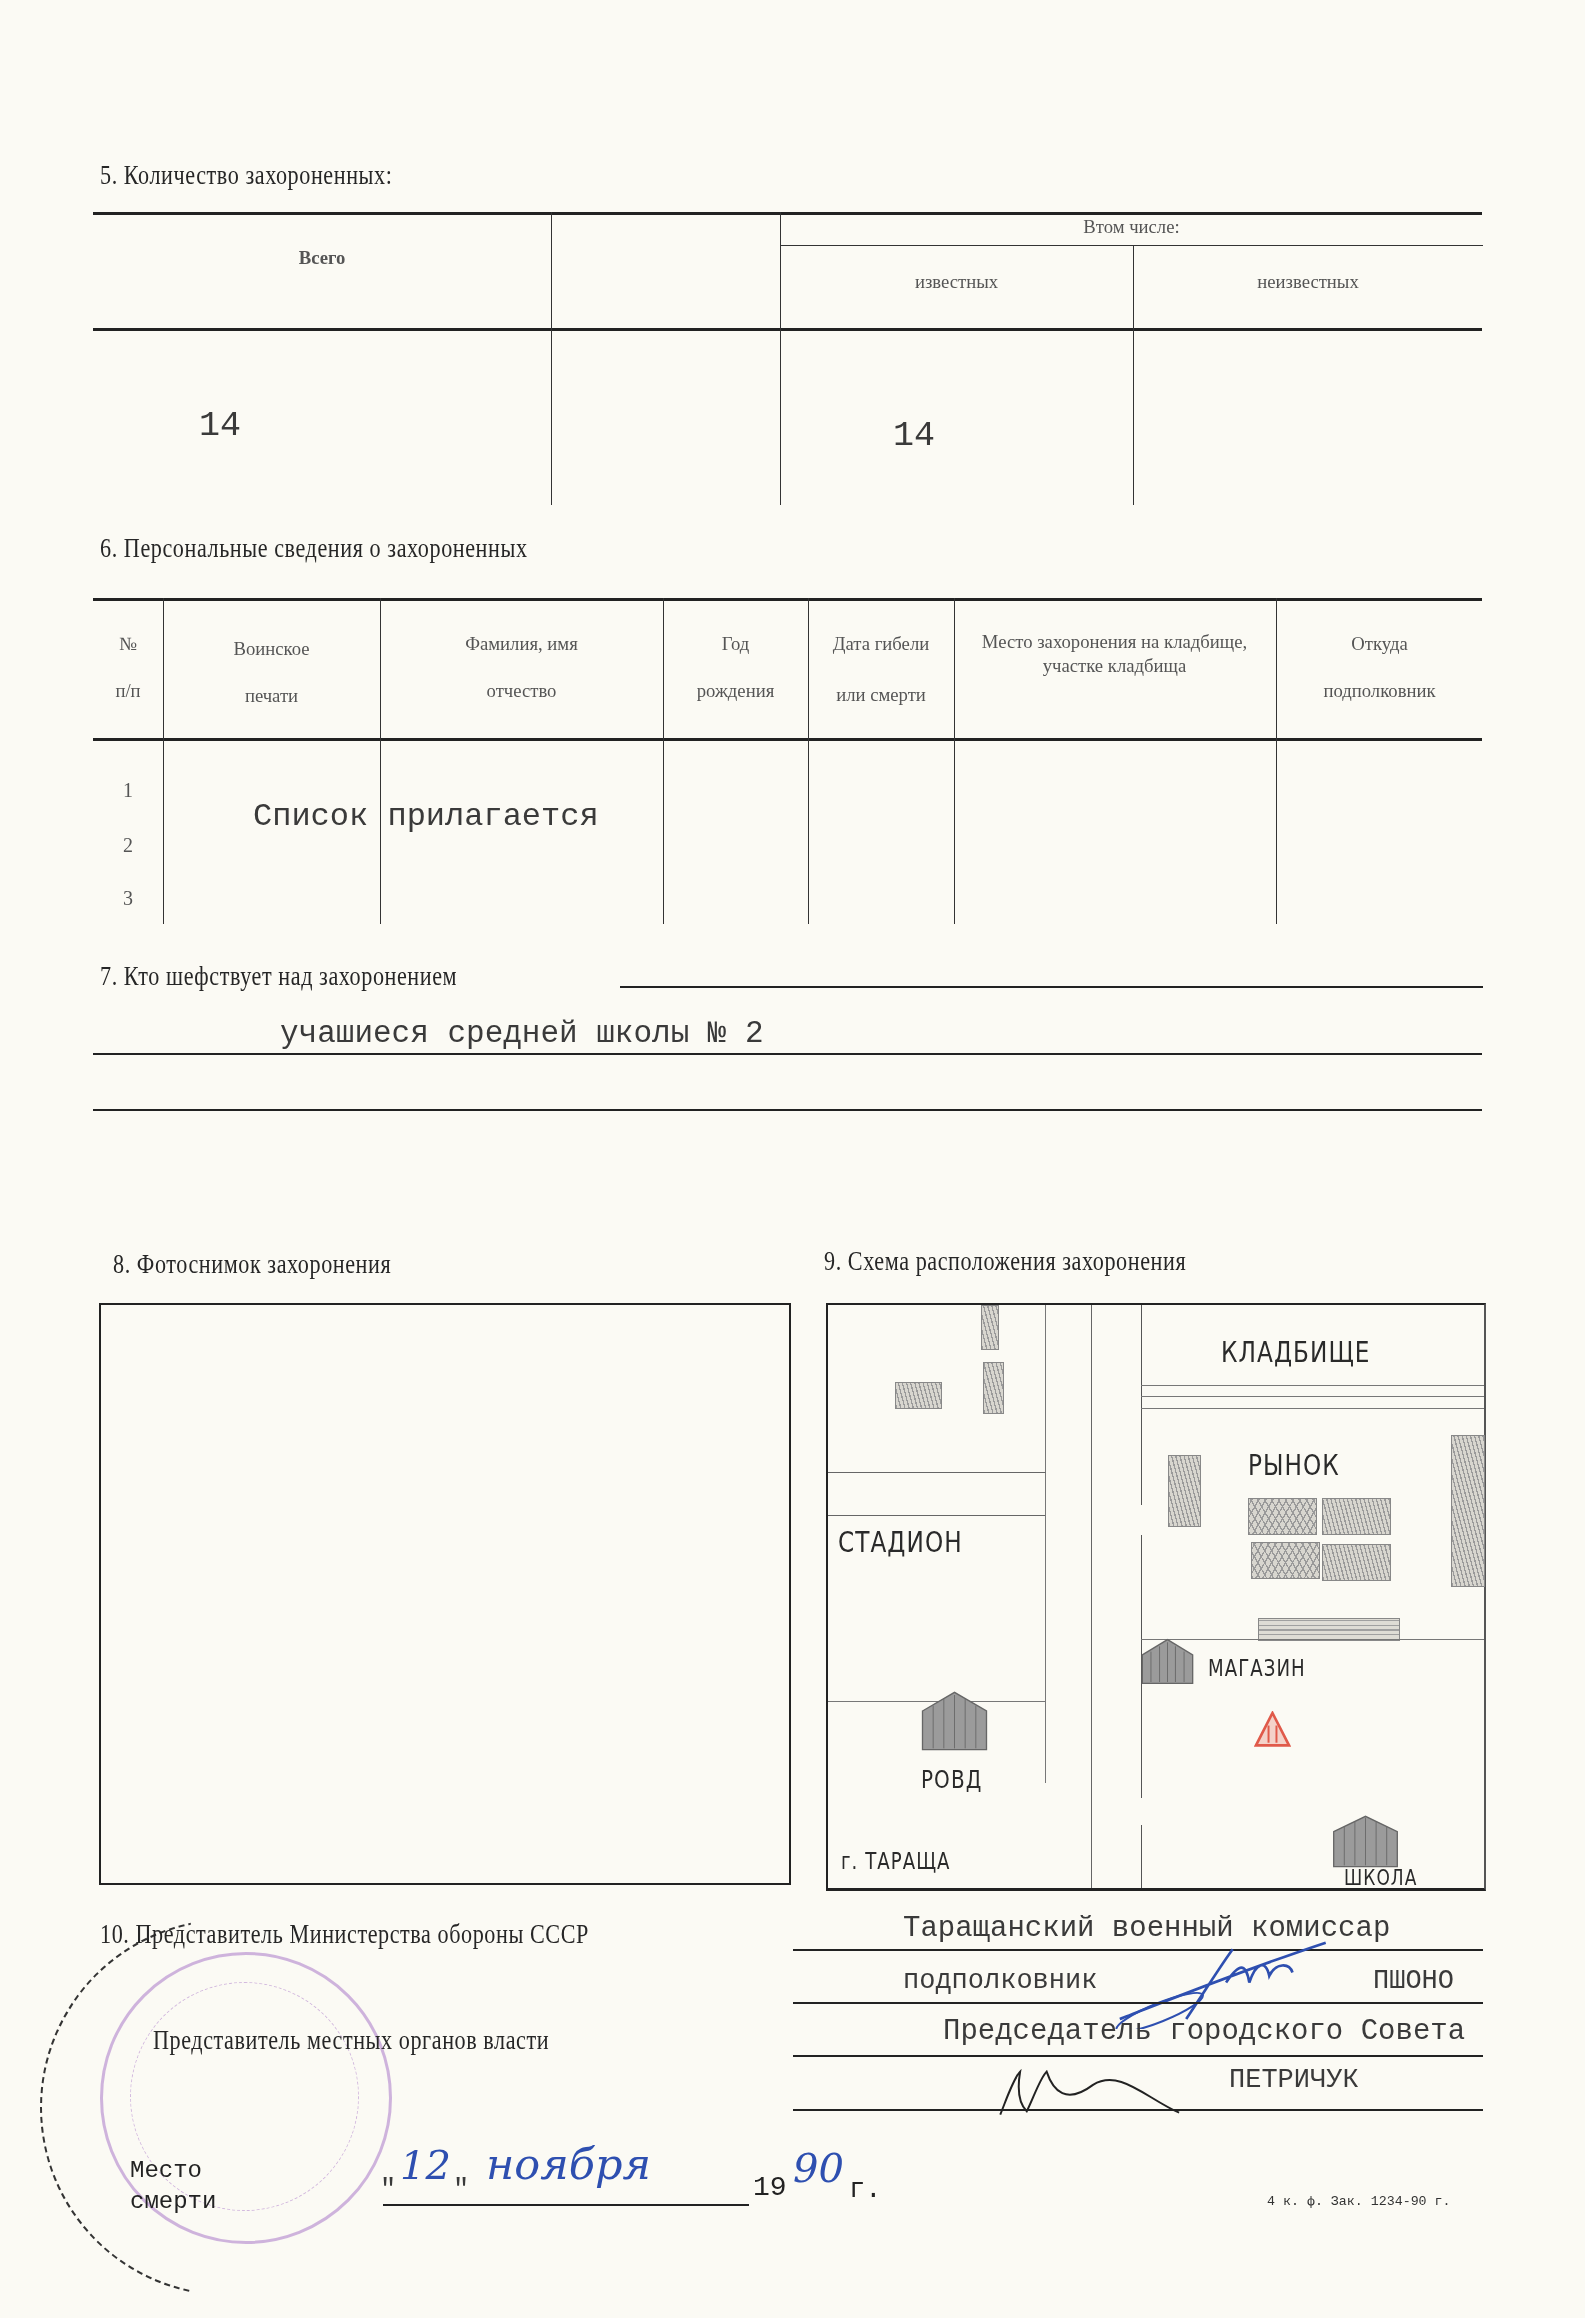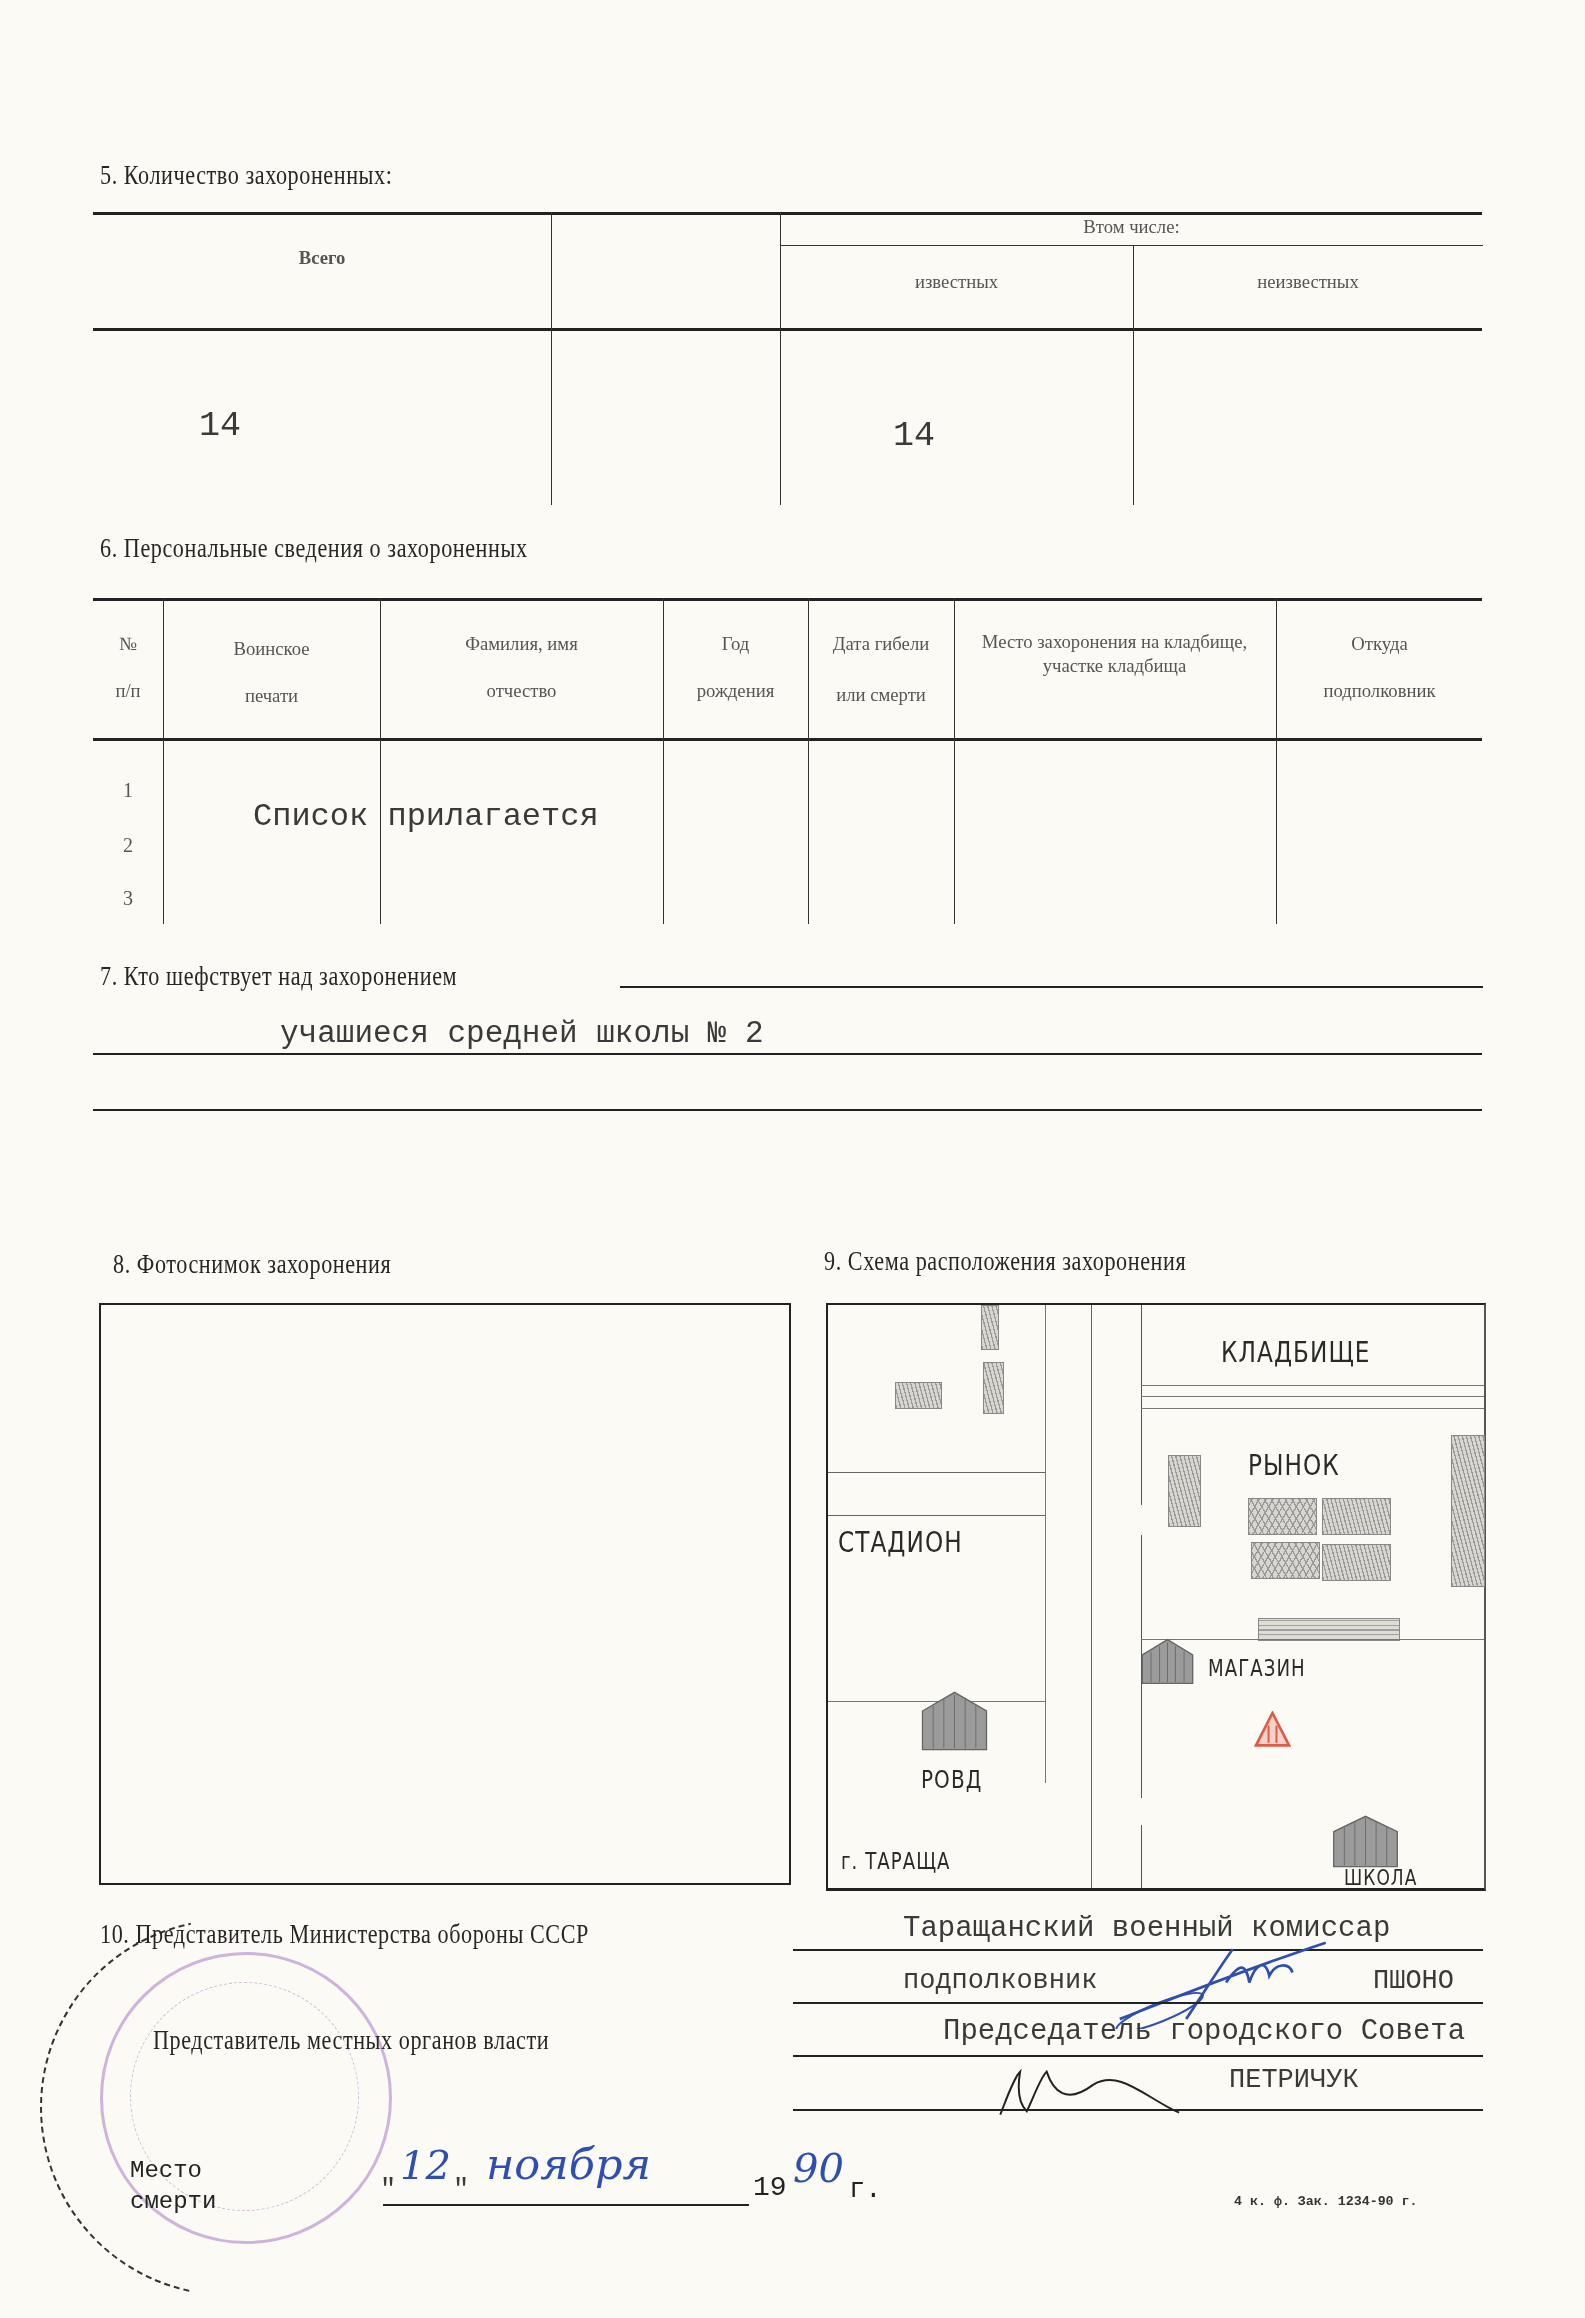--- a/index.html
+++ b/index.html
@@ -213,14 +213,14 @@
   <div class="abs typed" style="left:380px; top:2175px; font-size:27px;">"</div>
   <div class="abs handwrite" style="left:400px; top:2142px; font-size:40px;">12</div>
   <div class="abs typed" style="left:453px; top:2175px; font-size:27px;">"</div>
   <div class="abs handwrite" style="left:486px; top:2139px; font-size:43px;">ноября</div>
   <div class="hline thin" style="left:383px; top:2204px; width:366px; height:2px; background:#222;"></div>
   <div class="abs typed" style="left:753px; top:2172px; font-size:28px; color:#222;">19</div>
   <div class="abs handwrite" style="left:793px; top:2145px; font-size:40px;">90</div>
   <div class="abs typed" style="left:849px; top:2175px; font-size:27px; color:#222;">г.</div>
 </div>
 
-<div class="abs typed" style="left:1234px; top:2194px; font-size:13.3px; font-weight:bold; color:#333;">4 к. ф. Зак. 1234-90 г.</div>
+<div class="abs typed" style="left:1267px; top:2194px; font-size:13.3px; font-weight:normal; color:#333;">4 к. ф. Зак. 1234-90 г.</div>
 
 
 </body></html>

